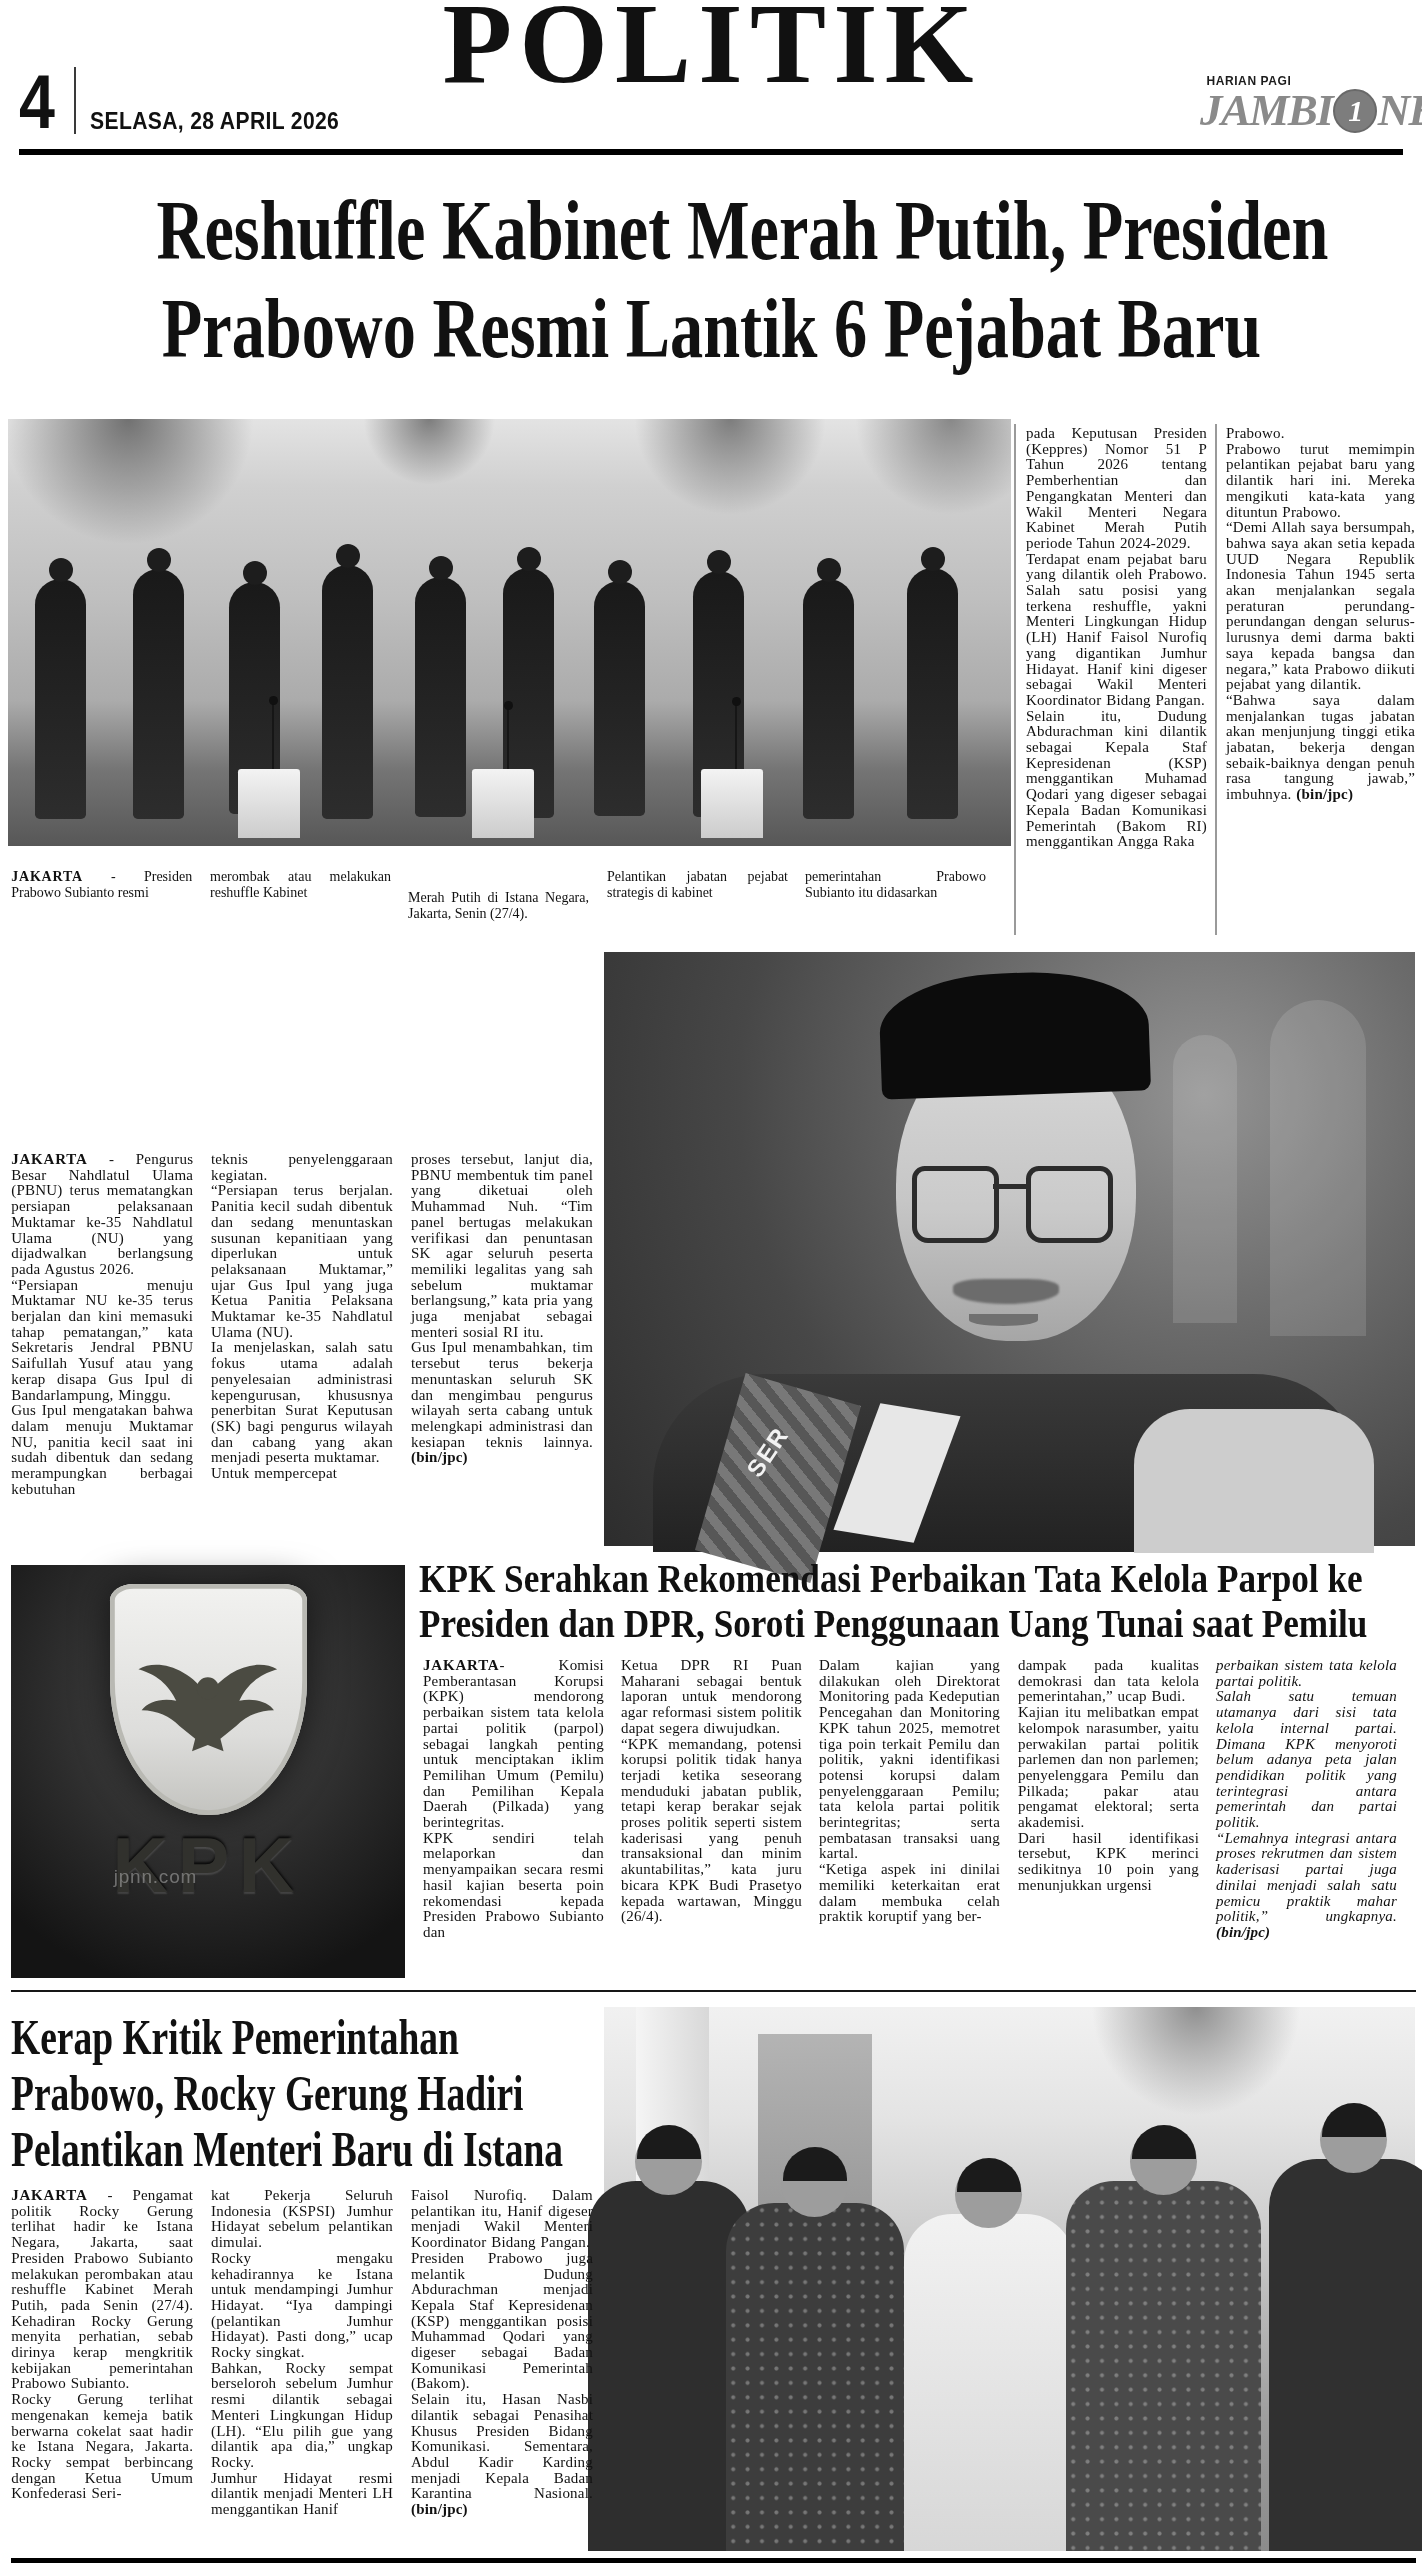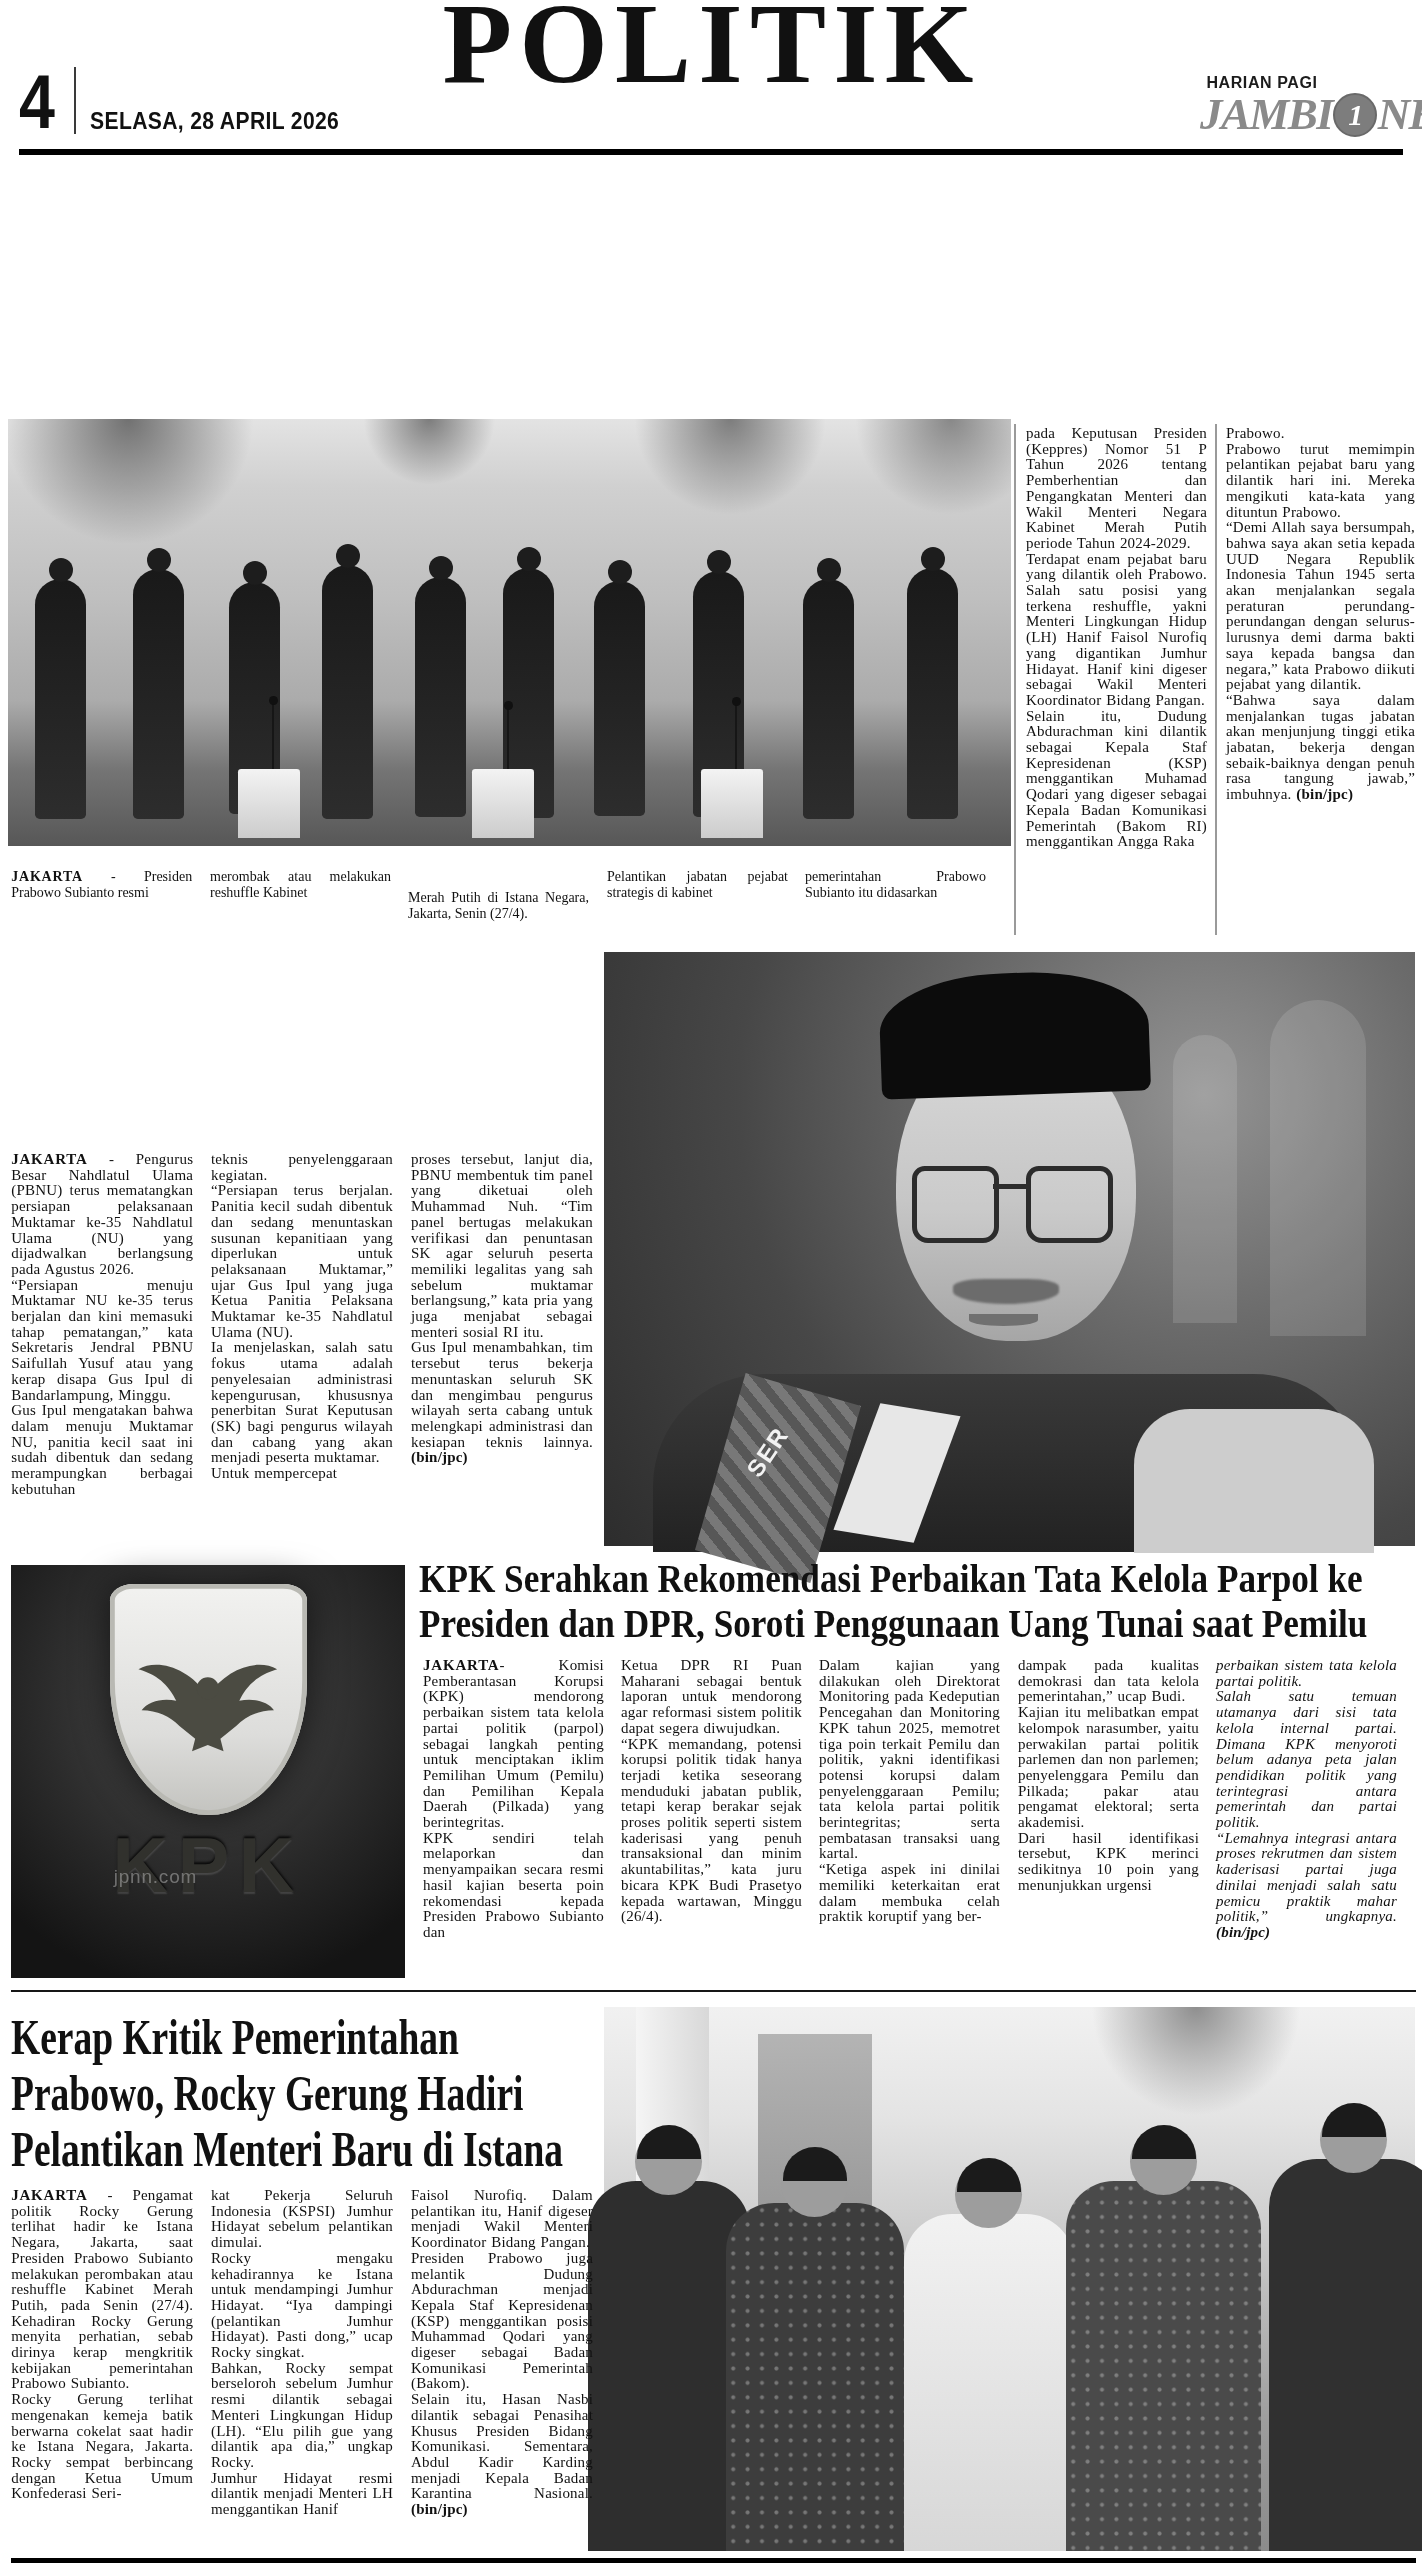--- a/index.html
+++ b/index.html
@@ -9,21 +9,21 @@
 
   
   .pagenum{left:19px;top:64px;font-family:"Liberation Sans",sans-serif;font-weight:bold;
            font-size:76px;line-height:1;transform:scaleX(.85);transform-origin:left top;}
   .hdr-pipe{left:74px;top:67px;width:2.4px;height:67px;background:#3a3a3a;}
   .hdr-date{left:90px;top:107px;font-family:"Liberation Sans",sans-serif;font-weight:bold;
             font-size:24px;letter-spacing:0.4px;transform:scaleX(.88);transform-origin:left top;white-space:nowrap;}
   .section-title{left:0;top:-12.8px;width:100%;text-align:center;font-weight:bold;
                  font-size:114px;line-height:1;letter-spacing:7.2px;}
   .masthead{left:1200px;top:74px;width:218px;}
-  .mh-tag{font-family:"Liberation Sans",sans-serif;font-weight:bold;font-size:16px;
+  .mh-tag{font-family:"Liberation Sans",sans-serif;font-weight:bold;font-size:12px;
           letter-spacing:0.6px;color:#1c1c1c;margin-left:6.4px;}
   .mh-logo{display:flex;align-items:center;font-style:italic;font-weight:bold;
            font-size:45px;line-height:1;color:#8a8a8a;letter-spacing:-1.6px;}
   .mh-one{width:40px;height:40px;border-radius:50%;background:#7d7d7d;border:2.4px solid #696969;
           color:#fff;display:flex;align-items:center;justify-content:center;
           font-size:30px;margin:0 0.8px;flex:0 0 auto;}
   .header-rule{left:19px;top:149px;width:1384px;height:5.6px;background:#000;}
 
   
   .hl{font-weight:bold;white-space:nowrap;}
@@ -145,20 +145,24 @@
     <div class="mh-tag">HARIAN PAGI</div>
     <div class="mh-logo">
       <span>JAMBI</span>
         <span class="mh-one">1</span>
         <span>NE</span>
     </div>
   </div>
 
   <div class="abs header-rule"></div>
 
+  <div class="abs a1-headline">
+    <div class="hl a1-line hl-line">Reshuffle Kabinet Merah Putih, Presiden</div>
+    <div class="hl a1-line hl-line">Prabowo Resmi Lantik 6 Pejabat Baru</div>
+  </div>
 
   <div class="abs a1-photo">
     <div class="abs a1-top"></div>
     <div class="fig" style="left:27px;top:160px;height:240px;"></div>
     <div class="fig" style="left:125px;top:150px;height:250px;"></div>
     <div class="fig" style="left:221px;top:163px;height:232px;"></div>
     <div class="fig" style="left:314px;top:146px;height:254px;"></div>
     <div class="fig" style="left:407px;top:158px;height:240px;"></div>
     <div class="fig" style="left:495px;top:149px;height:250px;"></div>
     <div class="fig" style="left:586px;top:162px;height:235px;"></div>

